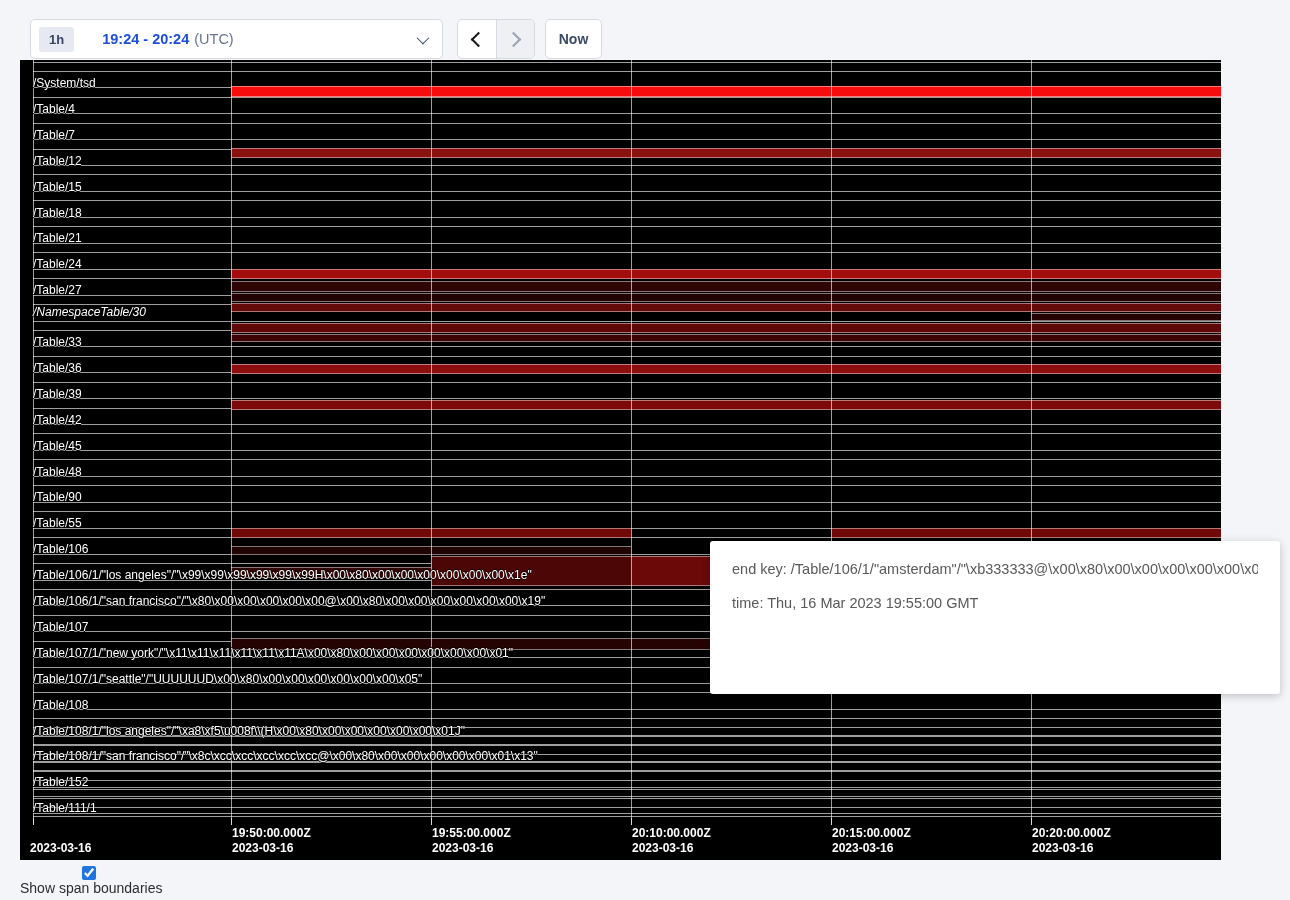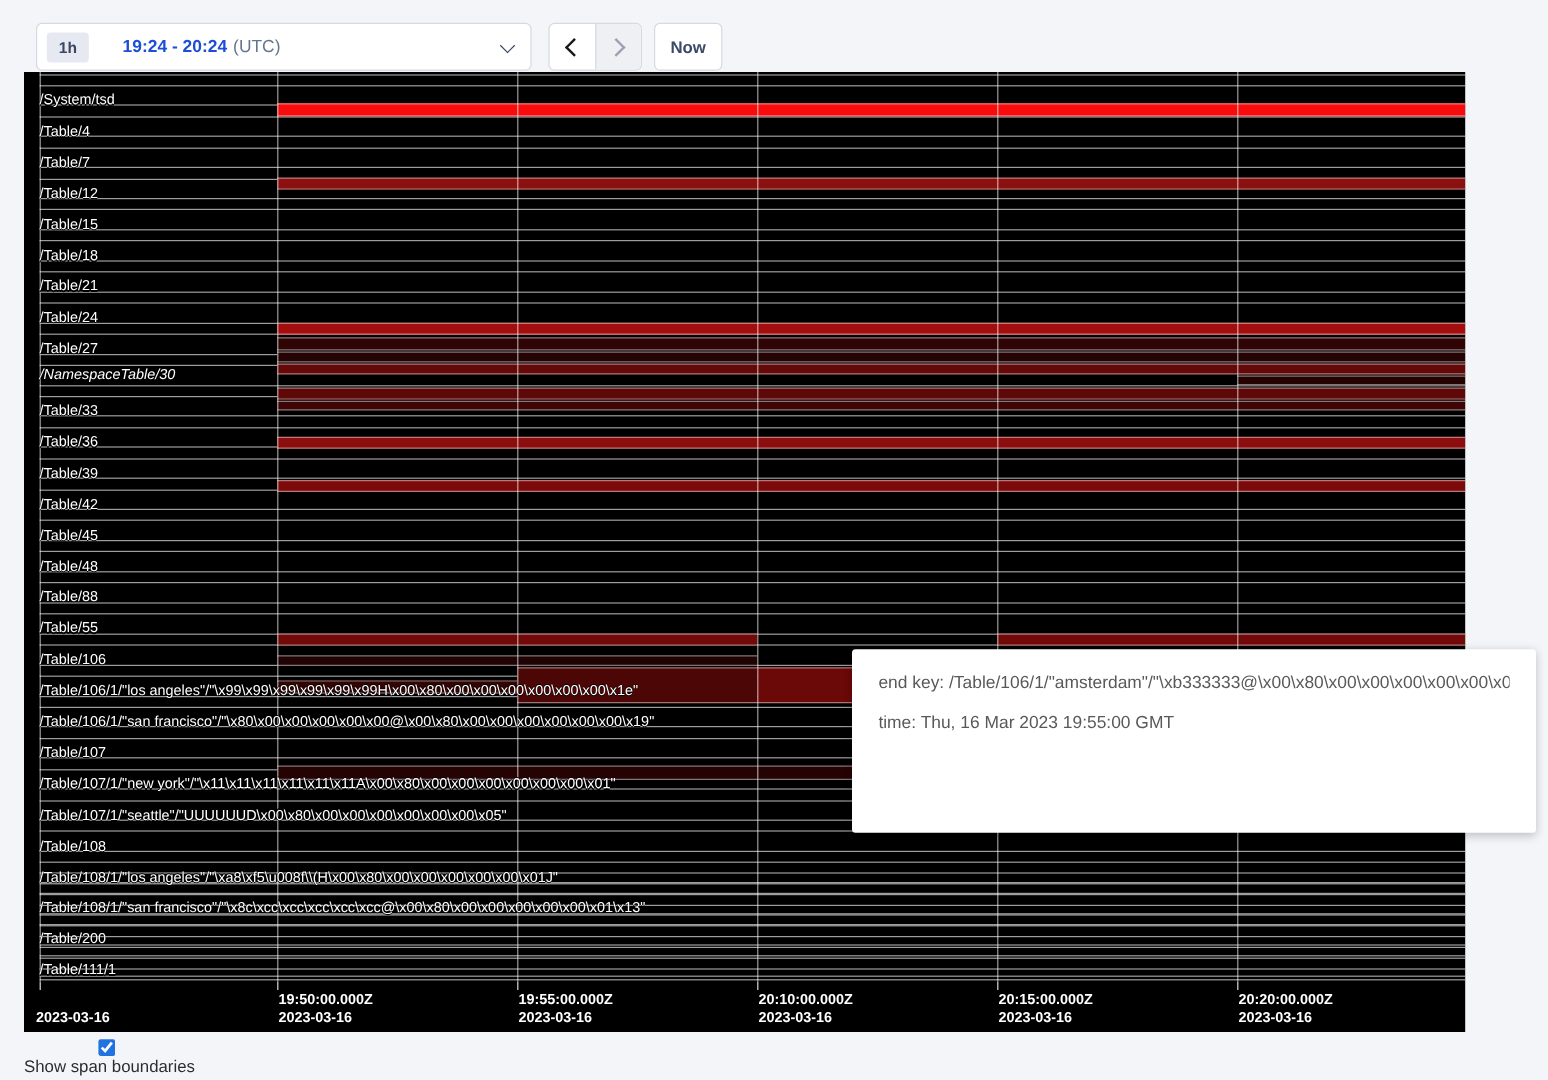--- a/index.html
+++ b/index.html
@@ -191,32 +191,32 @@
     <div class="key-label" style="top: 171.4px;">/Table/21</div>
     <div class="key-label" style="top: 197.3px;">/Table/24</div>
     <div class="key-label" style="top: 223.2px;">/Table/27</div>
     <div class="key-label" style="top: 245px; font-style: italic;">/NamespaceTable/30</div>
     <div class="key-label" style="top: 275px;">/Table/33</div>
     <div class="key-label" style="top: 300.9px;">/Table/36</div>
     <div class="key-label" style="top: 326.8px;">/Table/39</div>
     <div class="key-label" style="top: 352.7px;">/Table/42</div>
     <div class="key-label" style="top: 378.6px;">/Table/45</div>
     <div class="key-label" style="top: 404.5px;">/Table/48</div>
-    <div class="key-label" style="top: 430.4px;">/Table/88</div>
+    <div class="key-label" style="top: 430.4px;">/Table/90</div>
     <div class="key-label" style="top: 456.3px;">/Table/55</div>
     <div class="key-label" style="top: 482.2px;">/Table/106</div>
     <div class="key-label" style="top: 508.1px;">/Table/106/1/"los angeles"/"\x99\x99\x99\x99\x99\x99H\x00\x80\x00\x00\x00\x00\x00\x00\x1e"</div>
     <div class="key-label" style="top: 534px;">/Table/106/1/"san francisco"/"\x80\x00\x00\x00\x00\x00@\x00\x80\x00\x00\x00\x00\x00\x00\x19"</div>
     <div class="key-label" style="top: 559.9px;">/Table/107</div>
     <div class="key-label" style="top: 585.8px;">/Table/107/1/"new york"/"\x11\x11\x11\x11\x11\x11A\x00\x80\x00\x00\x00\x00\x00\x00\x01"</div>
     <div class="key-label" style="top: 611.7px;">/Table/107/1/"seattle"/"UUUUUUD\x00\x80\x00\x00\x00\x00\x00\x00\x05"</div>
     <div class="key-label" style="top: 637.6px;">/Table/108</div>
     <div class="key-label" style="top: 663.5px;">/Table/108/1/"los angeles"/"\xa8\xf5\u008f\\(H\x00\x80\x00\x00\x00\x00\x00\x01J"</div>
     <div class="key-label" style="top: 689.4px;">/Table/108/1/"san francisco"/"\x8c\xcc\xcc\xcc\xcc\xcc@\x00\x80\x00\x00\x00\x00\x00\x01\x13"</div>
-    <div class="key-label" style="top: 715.3px;">/Table/200</div>
+    <div class="key-label" style="top: 715.3px;">/Table/152</div>
     <div class="key-label" style="top: 741.2px;">/Table/111/1</div>
     <div class="tick" style="left: 13px; top: 758px;"></div>
     <div class="axis-label" style="left: 10px; top: 802px;">19:45:00.000Z</div>
     <div class="axis-label" style="left: 10px; top: 781px;">2023-03-16</div>
     <div class="tick" style="left: 211px; top: 758px;"></div>
     <div class="axis-label" style="left: 212px; top: 766px;">19:50:00.000Z</div>
     <div class="axis-label" style="left: 212px; top: 781px;">2023-03-16</div>
     <div class="tick" style="left: 411px; top: 758px;"></div>
     <div class="axis-label" style="left: 412px; top: 766px;">19:55:00.000Z</div>
     <div class="axis-label" style="left: 412px; top: 781px;">2023-03-16</div>

